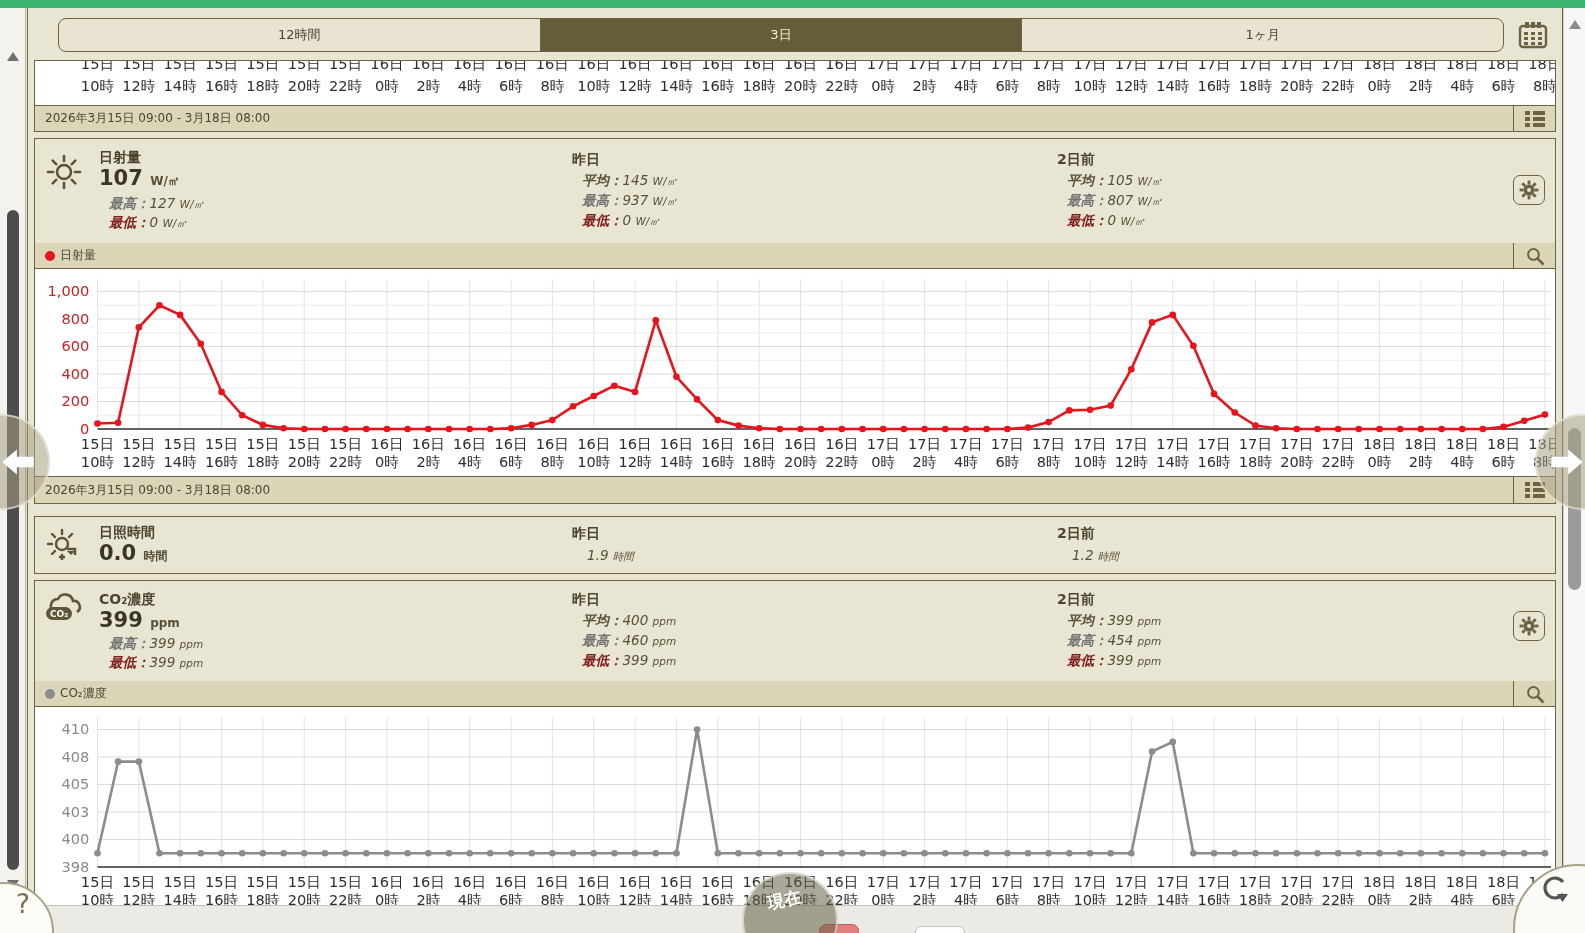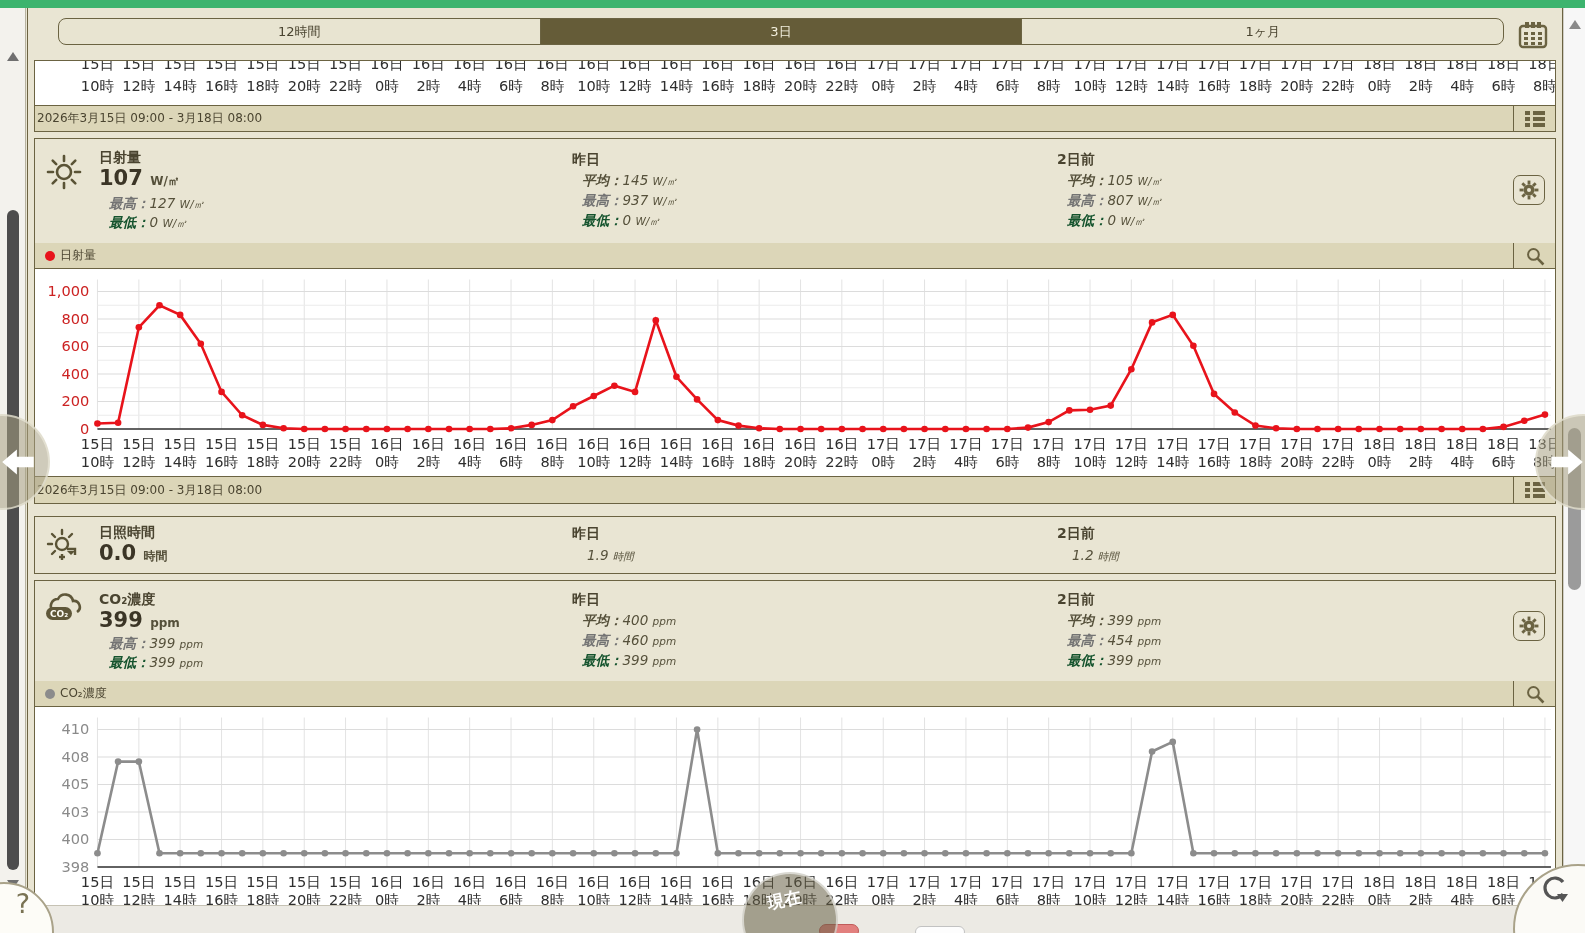--- a/index.html
+++ b/index.html
@@ -16,50 +16,50 @@
   .tri{width:0;height:0;position:absolute;left:50%;transform:translateX(-50%);}
   .tri.up{border-left:6px solid transparent;border-right:6px solid transparent;border-bottom:9px solid #6f6f6f;}
   .tri.down{border-left:6px solid transparent;border-right:6px solid transparent;border-top:9px solid #6f6f6f;}
 
   
   .main{position:absolute;left:27px;top:8px;right:22px;bottom:0;
     border-left:1px solid #6b6342;border-right:1px solid #6b6342;background:#e9e5d3;}
 
   
   .tabrow{position:relative;margin:10px 58px 0 30px;height:34px;}
-  .tabs{display:flex;height:27px;border:1px solid #6b6342;border-radius:8px;overflow:hidden;background:#e8e4d1;}
+  .tabs{display:flex;height:34px;border:1px solid #6b6342;border-radius:8px;overflow:hidden;background:#e8e4d1;}
   .tab{flex:1;display:flex;align-items:center;justify-content:center;font-size:13px;color:#4a4430;
     border-right:1px solid #6b6342;cursor:pointer;}
   .tab:last-child{border-right:none;}
   .tab.sel{background:#655c38;color:#f2efdd;}
   .cal-btn{position:absolute;right:-46px;top:2px;width:34px;height:30px;display:flex;align-items:center;justify-content:center;cursor:pointer;}
 
   
   .strip{margin:8px 6px 0 6px;height:45px;background:#fff;border:1px solid #6b6342;border-bottom:none;
     overflow:hidden;position:relative;}
   .strip svg{position:absolute;left:0;top:-14px;width:100%;height:58px;}
 
   
   .datebar{margin:0 6px;height:27px;background:#dcd6b8;border:1px solid #6b6342;
     display:flex;align-items:center;position:relative;}
-  .datebar .txt{font-size:12px;color:#4a4430;padding-left:2px;flex:1;}
+  .datebar .txt{font-size:12px;color:#4a4430;padding-left:10px;flex:1;}
   .icon-btn{width:42px;height:100%;border-left:1px solid #6b6342;display:flex;align-items:center;justify-content:center;cursor:pointer;}
 
   
   .block{margin:6px 6px 0 6px;border:1px solid #6b6342;background:#e9e5d3;}
   .sec-head{position:relative;}
   .sec-head .icon{position:absolute;left:10px;top:14px;}
   .t-title{position:absolute;left:64px;top:10px;font-size:14px;font-weight:bold;color:#4a4430;}
   .big{position:absolute;left:64px;top:27px;font-size:21px;font-weight:bold;color:#3b3526;}
   .big .u{font-size:12px;font-weight:bold;color:#55503a;}
   .srow{position:absolute;font-size:13.5px;color:#55503a;font-style:italic;}
   .srow .u2{font-size:10.5px;}
   .lavg{color:#55503a;font-weight:bold;}
   .lmax{color:#737373;font-weight:bold;}
-  .lmin{color:#14532d;font-weight:bold;}
+  .lmin{color:#7f1d1d;font-weight:bold;}
   .colh{position:absolute;font-size:14px;font-weight:bold;color:#4a4430;}
   .gear-btn{position:absolute;right:10px;width:32px;height:30px;border:1px solid #6b6342;border-radius:7px;
     display:flex;align-items:center;justify-content:center;cursor:pointer;}
 
   .legend{height:26px;background:#dcd6b8;border-bottom:1px solid #6b6342;display:flex;align-items:center;position:relative;}
   .legend .dot{width:10px;height:10px;border-radius:50%;margin:0 5px 0 10px;}
   .legend .ltxt{font-size:12px;color:#4a4430;}
   .legend .icon-btn{position:absolute;right:0;top:0;height:26px;}
   .chart-wrap{background:#fff;}
   .chart-wrap svg{display:block;width:100%;}

